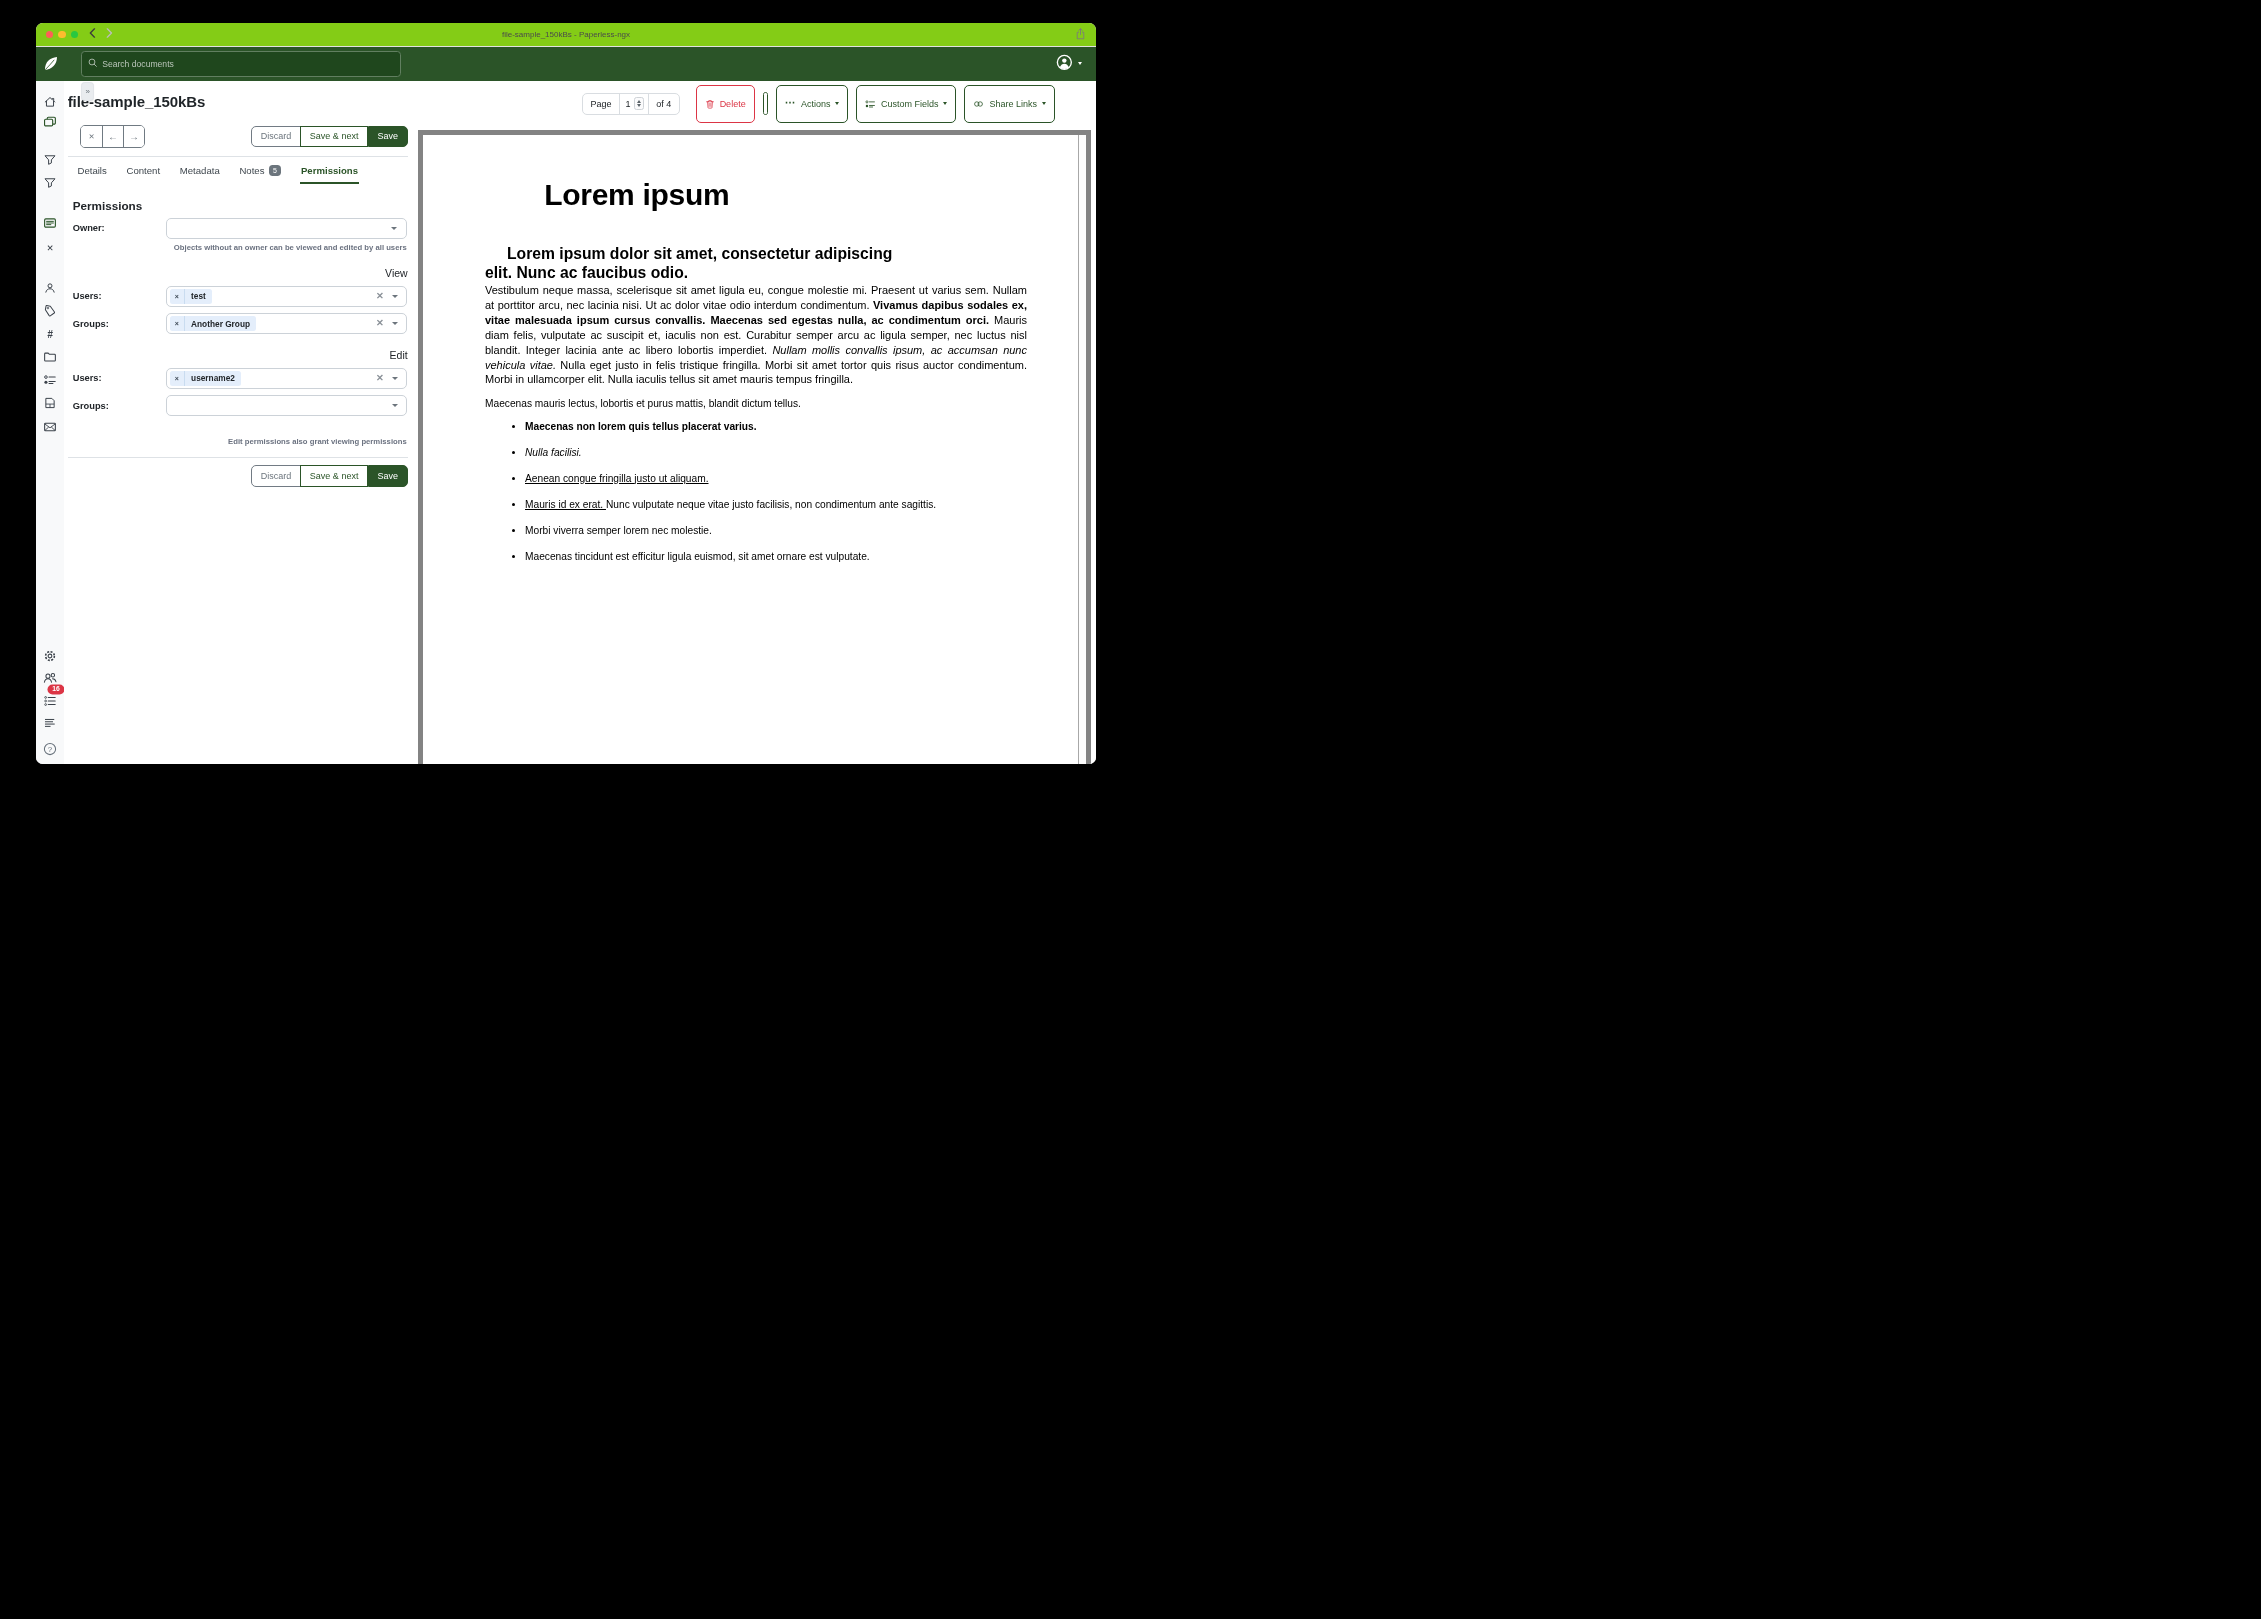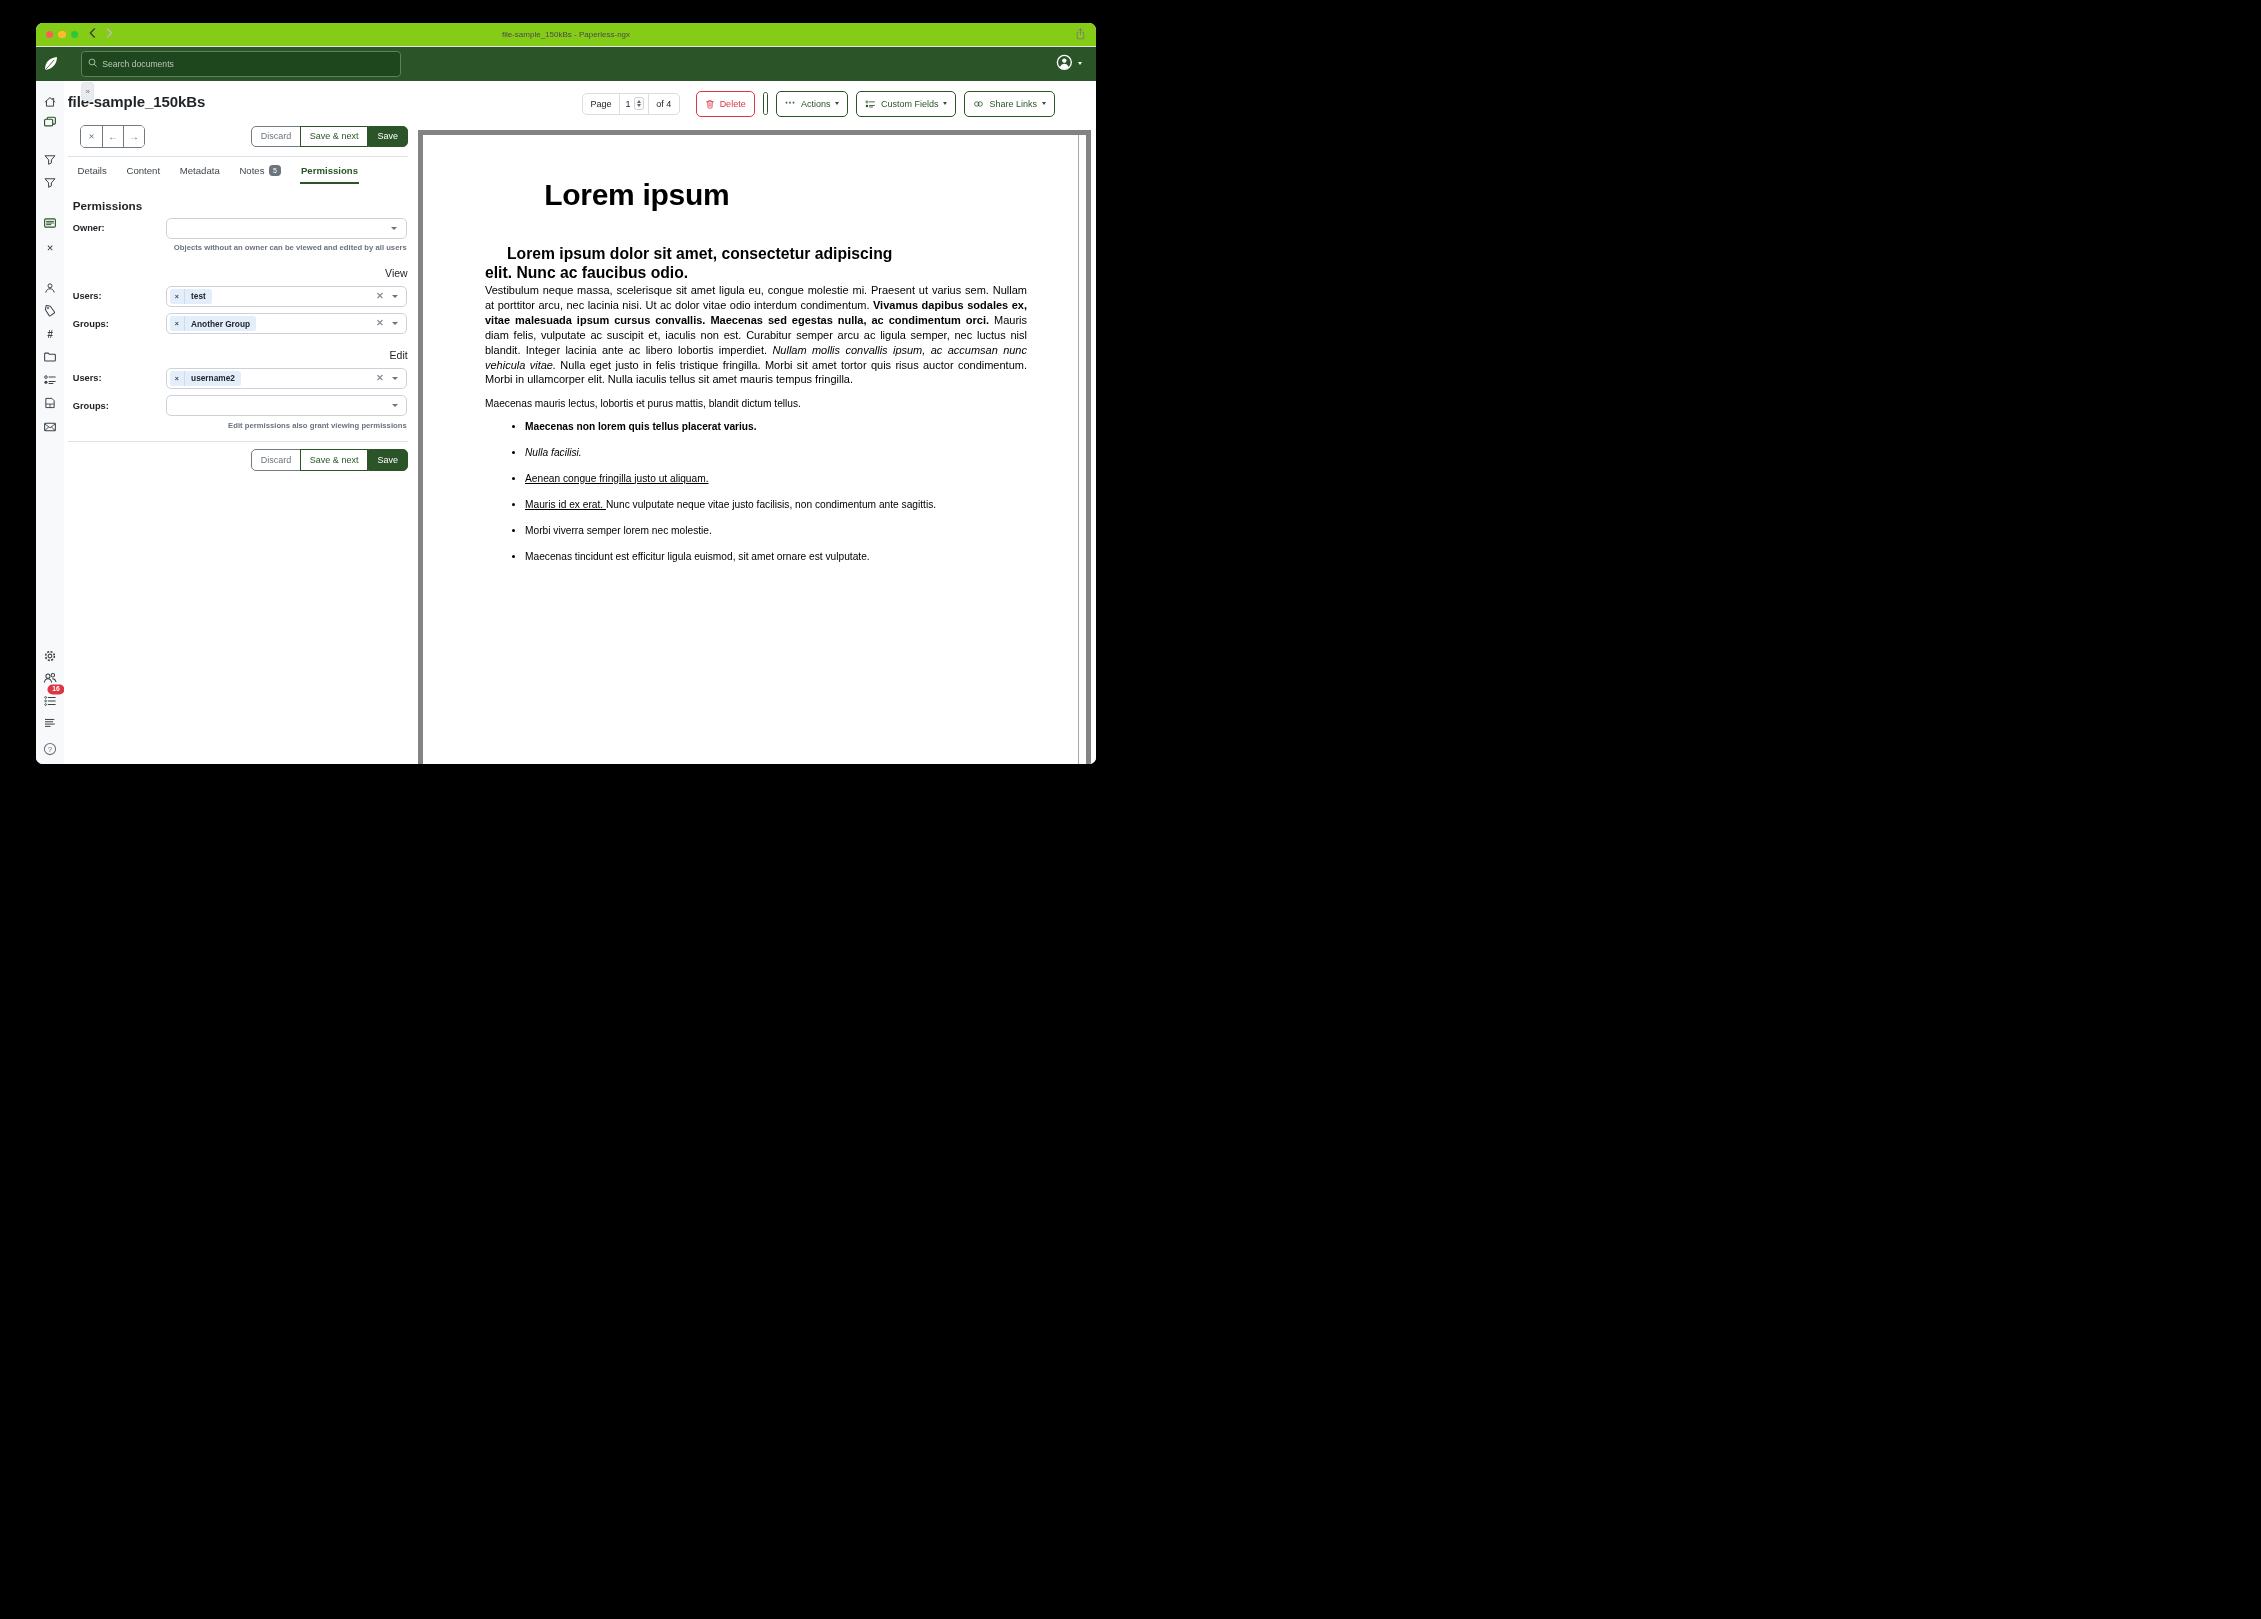--- a/index.html
+++ b/index.html
@@ -92,21 +92,21 @@
   .pg-label { padding:0 7.4px; }
   .pg-input { align-self:stretch; width:30px; border-left:0.6px solid #d9dde1; border-right:0.6px solid #d9dde1;
     display:flex; align-items:center; justify-content:center; gap:1.9px; }
   .pg-input input { width:8.6px; border:none; outline:none; font-size:9px; font-family:inherit; color:#212529; text-align:center; padding:0; }
   .spinner { display:flex; flex-direction:column; gap:1.2px; border:0.6px solid #cfd3d7; border-radius:2.5px;
     padding:1.9px 1.9px; background:#fbfbfc; cursor:pointer; }
   .spin-up { width:0; height:0; border-left:2.5px solid transparent; border-right:2.5px solid transparent; border-bottom:3.1px solid #5a6268; }
   .spin-down { width:0; height:0; border-left:2.5px solid transparent; border-right:2.5px solid transparent; border-top:3.1px solid #5a6268; }
   .pg-of { padding:0 7.4px; display:flex; gap:2.5px; }
   .tb-spacer { flex:1; }
-  .tb-btn { height:26px; border-radius:5px; background:#fff; display:inline-flex; align-items:center;
+  .tb-btn { height:38px; border-radius:5px; background:#fff; display:inline-flex; align-items:center;
     gap:5px; padding:0 8px; font-size:9px; cursor:pointer; white-space:nowrap; }
   .tb-red { border:0.6px solid #dc3545; color:#dc3545; }
   .tb-green { border:0.6px solid #2b5428; color:#2b5428; }
   .tb-split { display:inline-flex; border:0.6px solid #2b5428; border-radius:5px; overflow:hidden; }
   .tb-split .seg { height:21px; display:inline-flex; align-items:center; gap:5px; padding:0 7.4px;
     color:#2b5428; font-size:9px; background:#fff; cursor:pointer; }
   .dots { font-size:10.5px; font-weight:bold; letter-spacing:0.6px; line-height:0; margin-top:-3.7px; }
 
   
   .preview { position:absolute; left:354px; top:49px; width:673px; height:748px;
@@ -374,21 +374,21 @@
             <span class="clear-x">✕</span>
             <span class="dd-caret caret"></span>
           </div>
         </div>
         <div class="frow">
           <span class="flabel">Groups:</span>
           <div class="ng-field">
             <span class="dd-caret caret"></span>
           </div>
         </div>
-        <div class="frow" style="margin-top:0">
+        <div class="frow" style="margin-top:16px">
           <span></span>
           <div class="help-text" style="grid-column:auto">Edit permissions also grant viewing permissions</div>
         </div>
 
         <div class="hr" style="margin-top:11px"></div>
 
         <div class="btnrow" style="margin-top:8px; justify-content:flex-end">
           <div class="action-group">
             <span class="btn btn-discard">Discard</span>
             <span class="btn btn-savenext">Save &amp; next</span>

